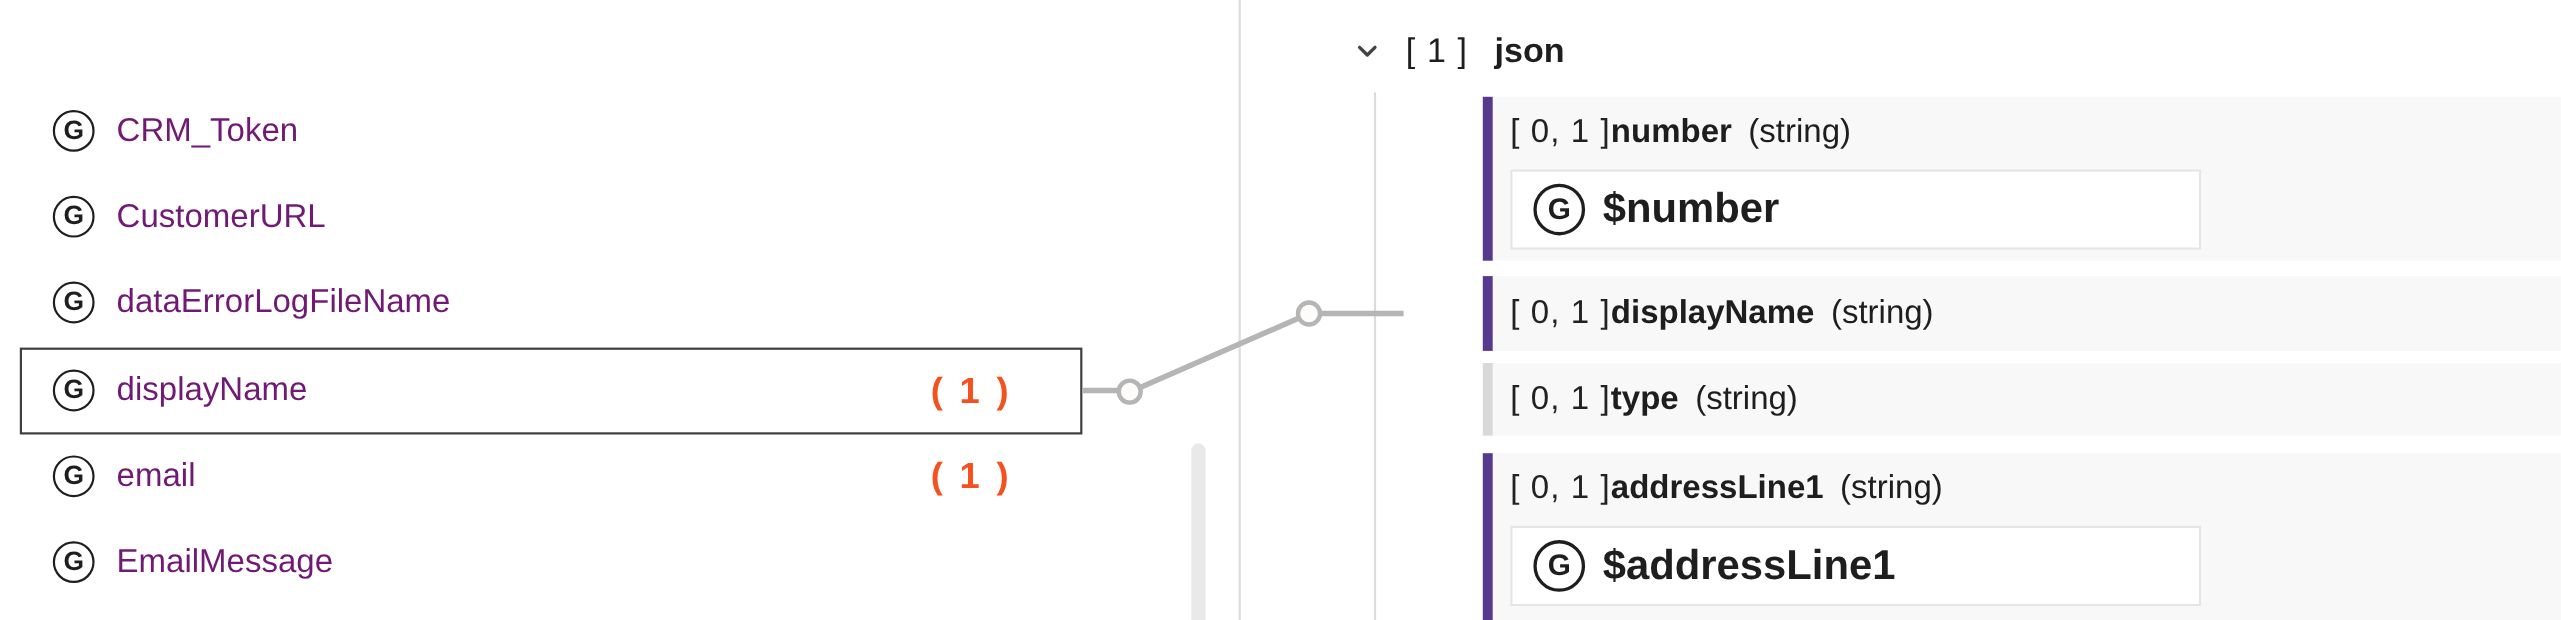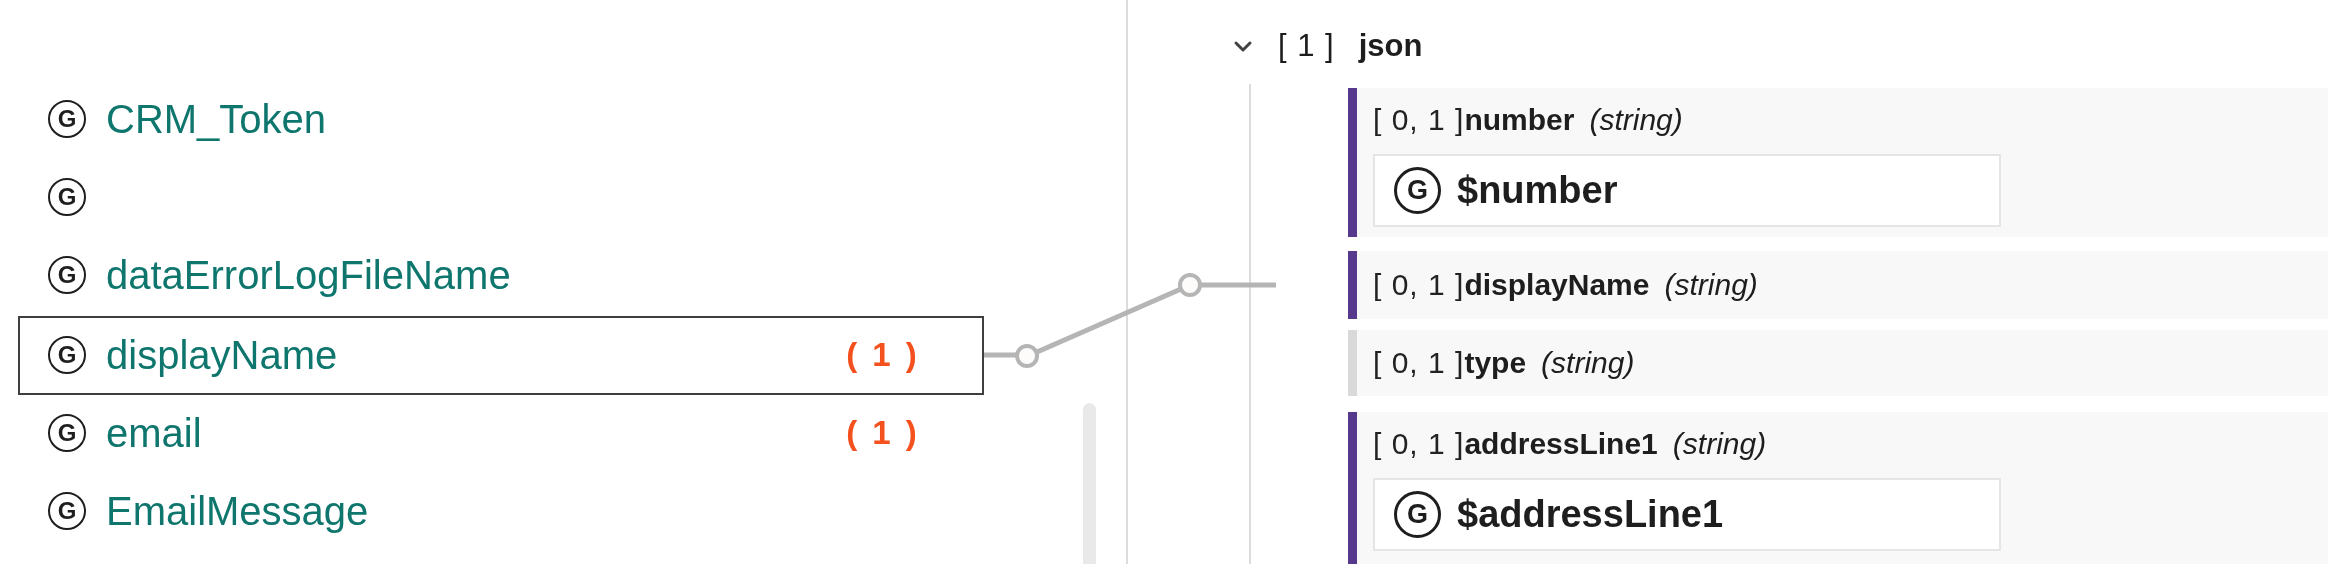--- a/index.html
+++ b/index.html
@@ -25,22 +25,22 @@
     margin-left: 48px;
     border: 2.5px solid #1e1e1e;
     border-radius: 50%;
     display: flex; align-items: center; justify-content: center;
     font-weight: bold; font-size: 24px;
     flex: 0 0 auto;
     background: #fff;
   }
   .src-label {
     margin-left: 20px;
-    font-size: 40px;
-    color: #0f766e;
+    font-size: 30px;
+    color: #701a75;
     white-space: nowrap;
   }
   .src-count {
     position: absolute;
     left: 828px;
     width: 110px;
     text-align: center;
     font-size: 33px;
     font-weight: bold;
     letter-spacing: 3px;
@@ -117,21 +117,21 @@
     display: flex;
     align-items: center;
     height: 64px;
     padding-left: 25px;
     font-size: 30px;
     white-space: nowrap;
   }
   .row-displayname .node-label, .row-type .node-label { height: 100%; }
   .node-card { letter-spacing: 1px; color: #222; }
   .node-name { font-weight: bold; }
-  .node-type { margin-left: 15px; font-style: italic; }
+  .node-type { margin-left: 15px; }
 
   .mapping-chip {
     position: absolute;
     left: 25px; top: 66px;
     width: 628px; height: 73px;
     background: #ffffff;
     border: 2px solid #e5e5e5;
     display: flex;
     align-items: center;
     padding-left: 19px;
@@ -155,20 +155,21 @@
 </style>
 </head>
 <body>
 
 <div class="src-row" style="top:80px">
   <span class="g-badge">G</span>
   <span class="src-label">CRM_Token</span>
 </div>
 <div class="src-row" style="top:158px">
   <span class="g-badge">G</span>
+  <span class="src-label">CustomerURL</span>
 </div>
 <div class="src-row" style="top:236px">
   <span class="g-badge">G</span>
   <span class="src-label">dataErrorLogFileName</span>
 </div>
 <div class="src-row" style="top:316px">
   <span class="g-badge">G</span>
   <span class="src-label">displayName</span>
   <span class="src-count">( 1 )</span>
 </div>

